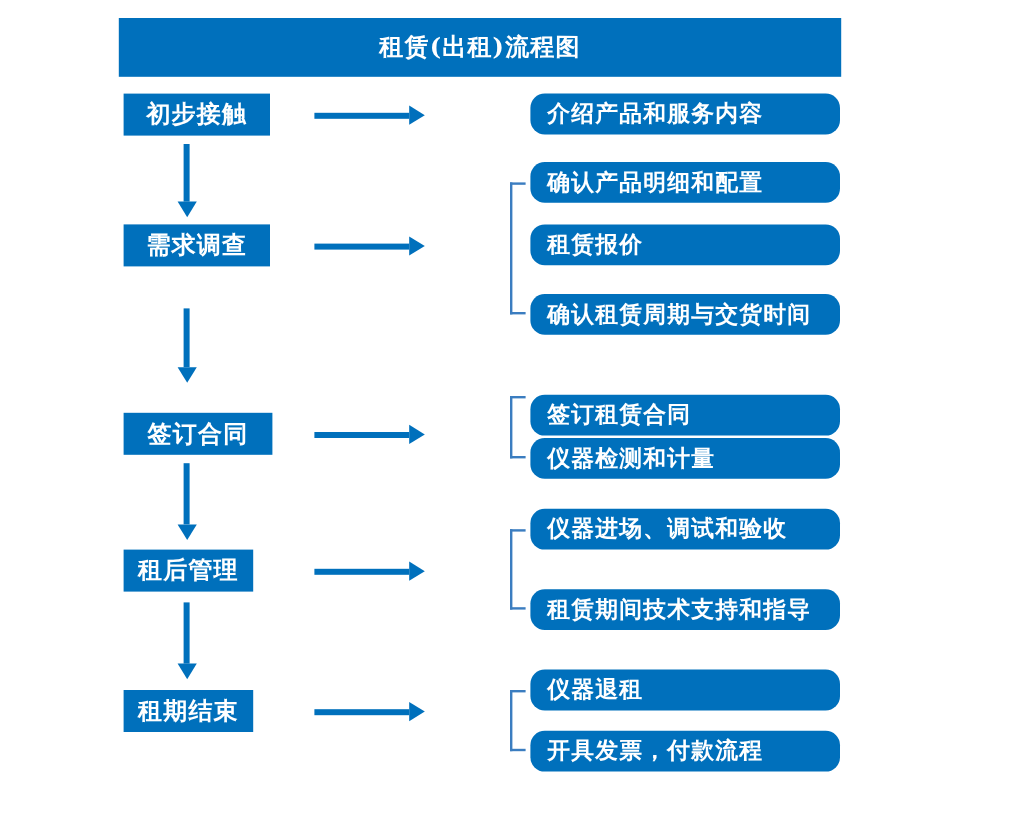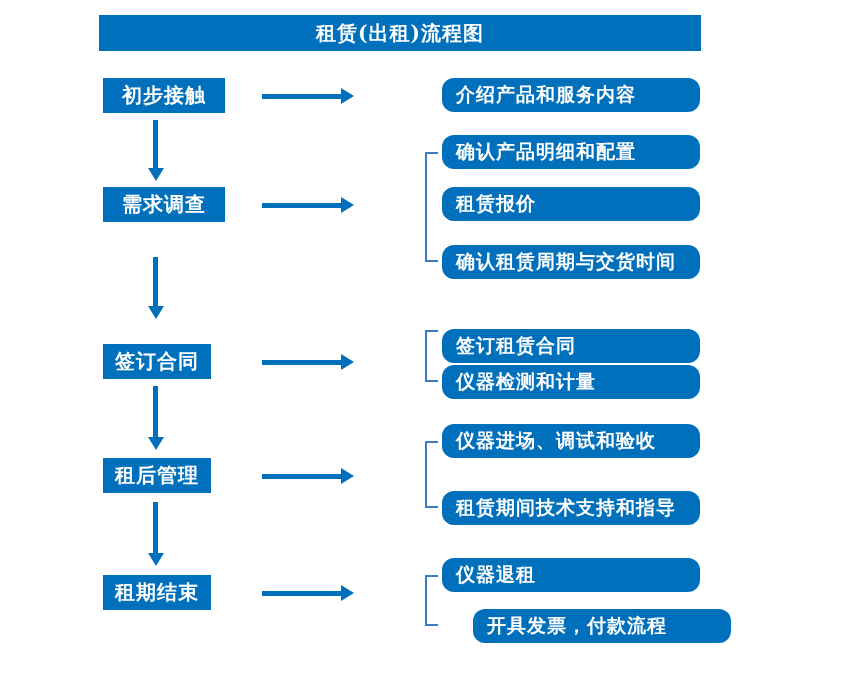--- a/index.html
+++ b/index.html
@@ -15,21 +15,21 @@
   }
   .canvas {
     position: relative;
     width: 844px;
     height: 688px;
     background: var(--background);
     overflow: hidden;
   }
   .title-bar {
     position: absolute;
-    left: 99px; top: 15px; width: 602px; height: 36px;
+    left: 99px; top: 15px; width: 602px; height: 49px;
     background: var(--primary);
     color: var(--text-on-primary);
     font-weight: bold;
     font-size: 20px;
     display: flex; align-items: center; justify-content: center;
     letter-spacing: 1px;
   }
   .box {
     position: absolute;
     background: var(--primary);
@@ -85,21 +85,21 @@
 </style>
 </head>
 <body>
 
 <div class="canvas">
 
   <div class="title-bar">租赁(出租)流程图</div>
 
   <div class="box step-box" style="left:103px; top:78px;  width:122px;">初步接触</div>
   <div class="box step-box" style="left:103px; top:187px; width:122px;">需求调查</div>
-  <div class="box step-box" style="left:103px; top:344px; width:108px;">签订合同</div>
+  <div class="box step-box" style="left:103px; top:344px; width:124px;">签订合同</div>
   <div class="box step-box" style="left:103px; top:458px; width:108px;">租后管理</div>
   <div class="box step-box" style="left:103px; top:575px; width:108px;">租期结束</div>
 
   <div class="arrow-down" style="left:147px; top:120px; height:61px;">
       <div class="shaft"></div>
       <div class="head"></div>
     </div>
   <div class="arrow-down" style="left:147px; top:257px; height:62px;">
       <div class="shaft"></div>
       <div class="head"></div>
@@ -141,15 +141,15 @@
 
   <div class="box output-box" style="top:78px;">介绍产品和服务内容</div>
   <div class="box output-box" style="top:135px;">确认产品明细和配置</div>
   <div class="box output-box" style="top:245px;">确认租赁周期与交货时间</div>
   <div class="box output-box" style="top:187px;">租赁报价</div>
   <div class="box output-box" style="top:329px;">签订租赁合同</div>
   <div class="box output-box" style="top:365px;">仪器检测和计量</div>
   <div class="box output-box" style="top:424px;">仪器进场、调试和验收</div>
   <div class="box output-box" style="top:491px;">租赁期间技术支持和指导</div>
   <div class="box output-box" style="top:558px;">仪器退租</div>
-  <div class="box output-box" style="top:609px;margin-left:31px;">开具发票，付款流程</div>
+  <div class="box output-box" style="top:609px;">开具发票，付款流程</div>
 
 </div>
 
 </body></html>

